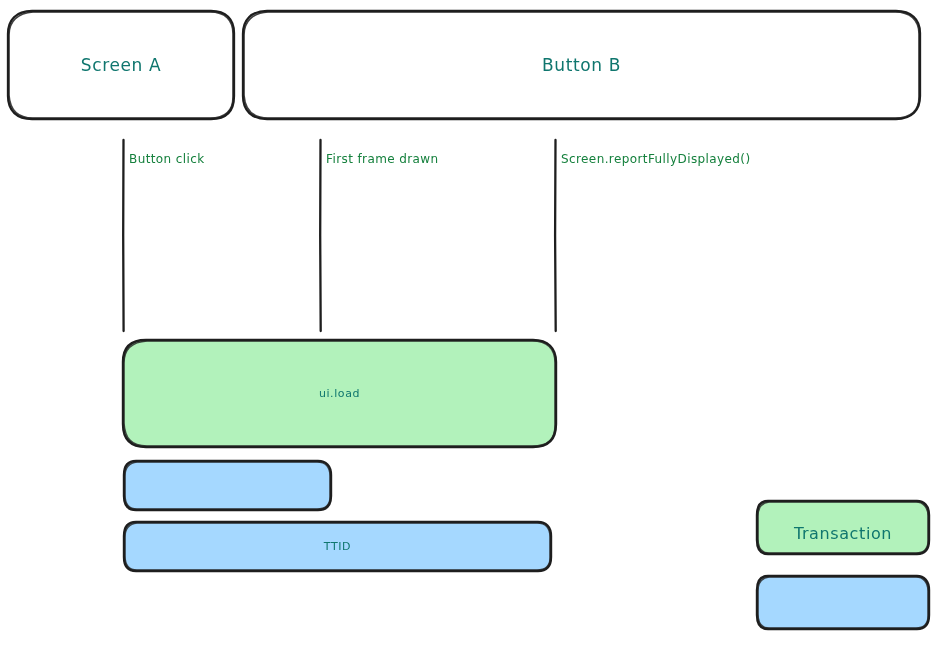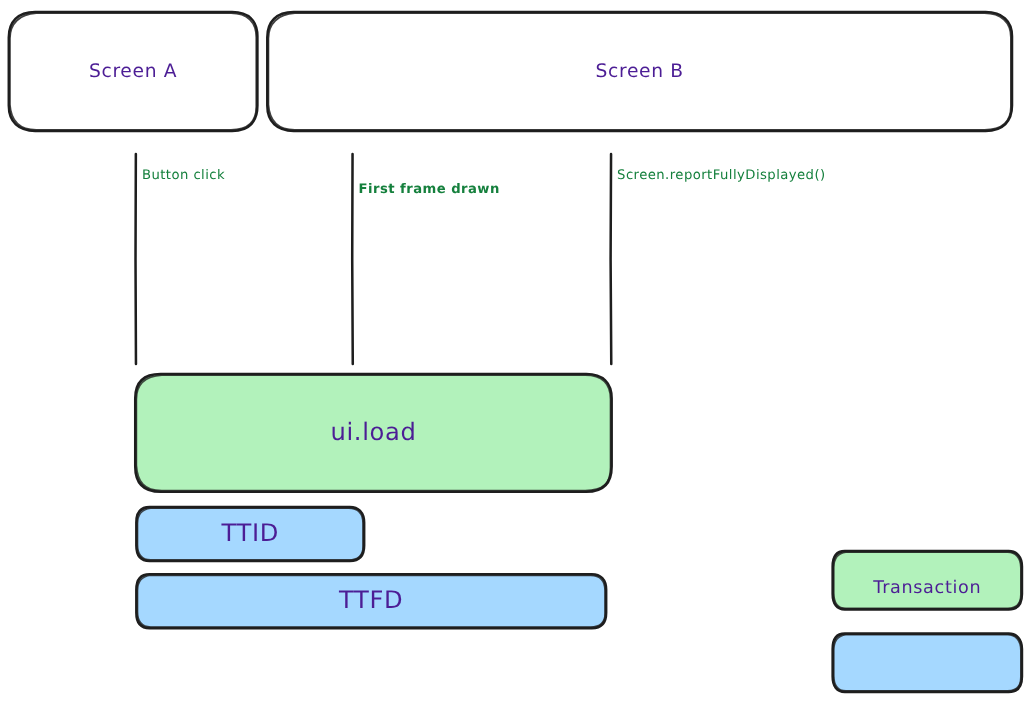--- a/index.html
+++ b/index.html
@@ -32,37 +32,37 @@
     position: absolute;
     pointer-events: auto;
     display: flex;
     align-items: center;
     justify-content: center;
     box-sizing: border-box;
   }
   .node-label {
     font-family: "DejaVu Sans", sans-serif;
     font-size: 16px;
-    color: #4c1d95;
+    color: #0f766e;
     letter-spacing: 0.6px;
     white-space: nowrap;
     -webkit-font-smoothing: antialiased;
   }
   .screen-label { font-size: 17px; }
   .tick-label {
     position: absolute;
     pointer-events: auto;
     font-family: "DejaVu Sans", sans-serif;
     font-size: 12px;
     color: #15803d;
     letter-spacing: 0.4px;
     white-space: nowrap;
   }
   .legend-label { font-size: 16px; margin-top: 12px; }
-  .bar-label { font-size: 22px; }
+  .bar-label { font-size: 11px; }
 </style>
 </head>
 <body>
 
 <svg id="canvas" viewBox="0 0 941 648" xmlns="http://www.w3.org/2000/svg" aria-hidden="true">
   <defs>
     <filter id="nofx">
         <feOffset dx="0" dy="0"></feOffset>
       </filter>
   </defs>
@@ -127,39 +127,36 @@
   </g>
 </svg>
 
 <div class="layer">
 
   <div class="node" style="left:8px; top:11px; width:226px; height:108px;">
     <span class="node-label screen-label">Screen A</span>
   </div>
 
   <div class="node" style="left:243px; top:11px; width:677px; height:108px;">
-    <span class="node-label screen-label">Screen B</span>
+    <span class="node-label screen-label">Button B</span>
   </div>
 
   <div class="tick-label" style="left:129px; top:152px;">Button click</div>
 
-  <div class="tick-label" style="left:326px; top:164px;font-weight:bold;">First frame drawn</div>
+  <div class="tick-label" style="left:326px; top:152px;">First frame drawn</div>
 
   <div class="tick-label" style="left:561px; top:152px;">Screen.reportFullyDisplayed()</div>
 
   <div class="node" style="left:123px; top:340px; width:433px; height:107px;">
     <span class="node-label bar-label">ui.load</span>
   </div>
 
-  <div class="node" style="left:124px; top:461px; width:207px; height:49px;">
-    <span class="node-label bar-label">TTID</span>
-  </div>
 
   <div class="node" style="left:124px; top:522px; width:427px; height:49px;">
-    <span class="node-label bar-label">TTFD</span>
+    <span class="node-label bar-label">TTID</span>
   </div>
 
   <div class="node" style="left:757px; top:501px; width:172px; height:53px;">
     <span class="node-label legend-label">Transaction</span>
   </div>
 
 
 </div>
 
 </body></html>

